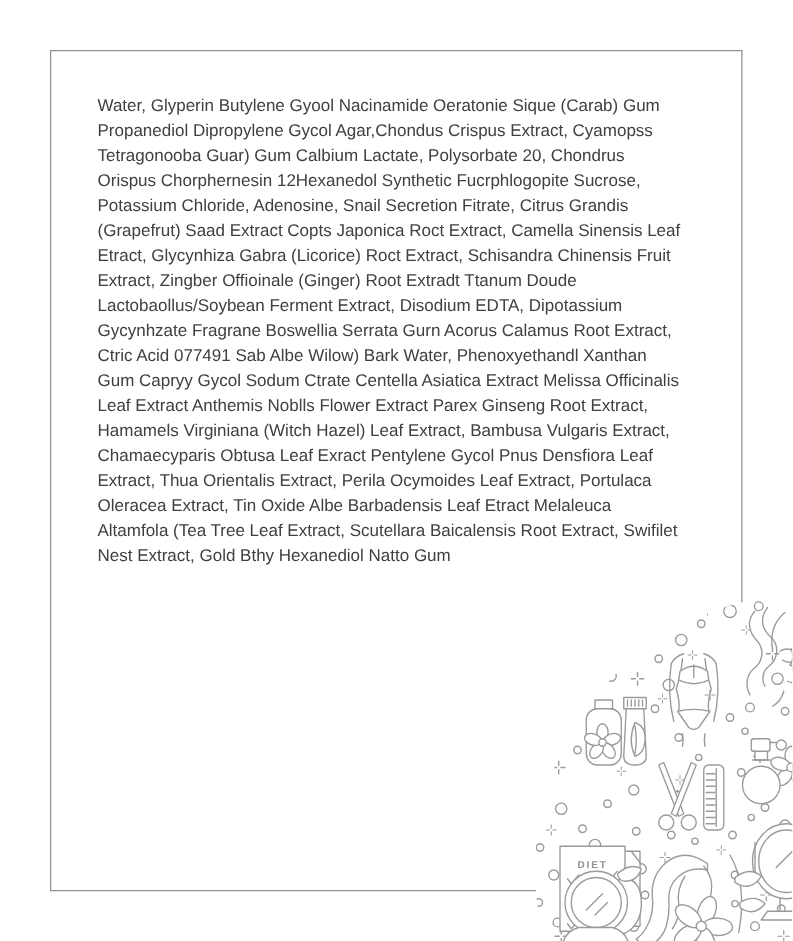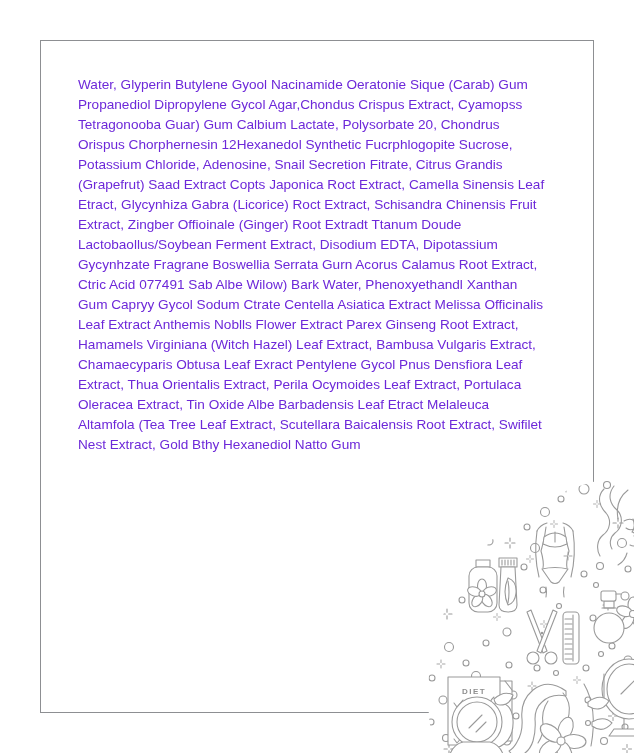--- a/index.html
+++ b/index.html
@@ -8,21 +8,21 @@
     background:#ffffff;
     font-family:"Liberation Sans", sans-serif;
   }
   .frame{
     position:absolute;left:40px;top:40px;width:554px;height:673px;
     border:1px solid #8d8f92;box-sizing:border-box;background:transparent;
   }
   .ingredients{
     position:absolute;left:78px;top:75px;width:505px;margin:0;
     font-size:13.6px;line-height:20px;letter-spacing:0px;
-    color:#6d28d9;white-space:pre;
+    color:#404040;white-space:pre;
   }
   .deco{
     position:absolute;left:398px;top:458px;width:236px;height:295px;
   }
   svg text{
     font-family:"Liberation Sans", sans-serif;
     font-weight:bold;
   }
 </style>
 </head>

